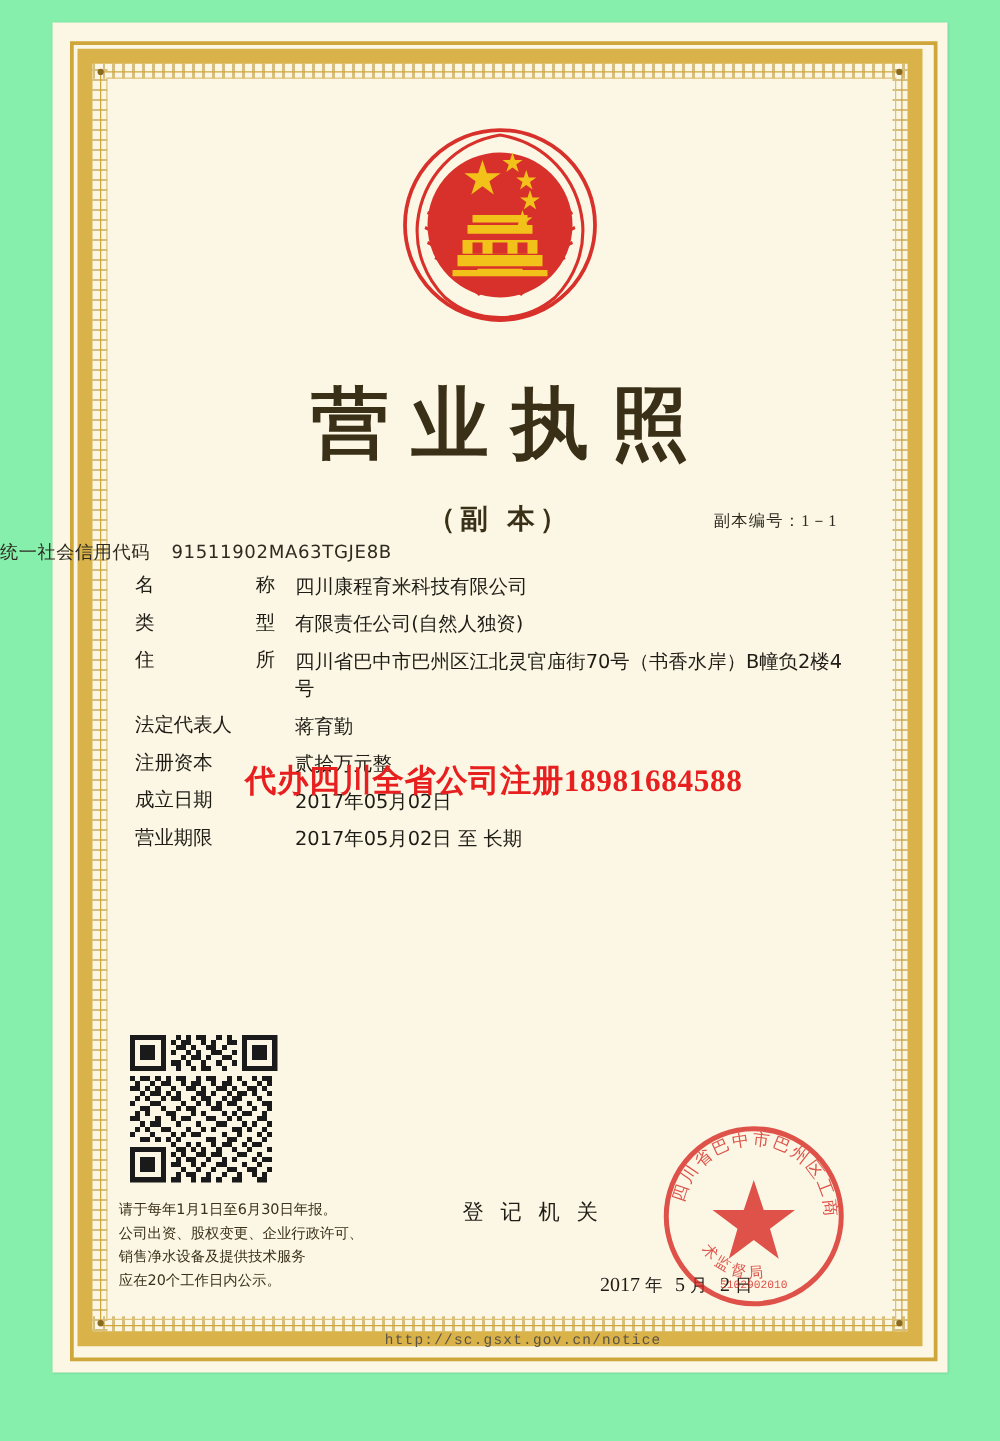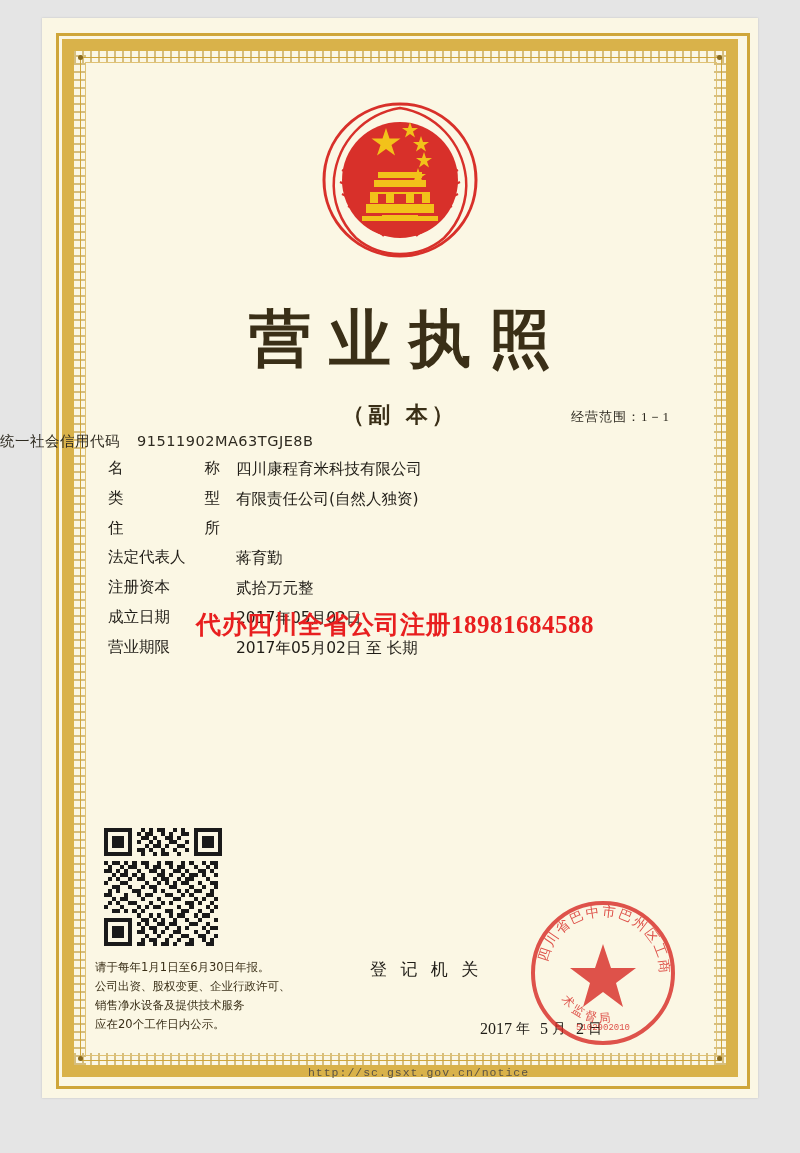--- a/index.html
+++ b/index.html
@@ -11,21 +11,21 @@
     height: 1153px;
     background: #ffffff;
     font-family: "Liberation Sans", sans-serif;
     overflow: hidden;
   }
 
   .page {
     position: relative;
     width: 800px;
     height: 1153px;
-    background: #e5e5e5;
+    background: #86efac;
   }
 
   
   .paper {
     position: absolute;
     left: 42px;
     top: 18px;
     width: 716px;
     height: 1080px;
     background: #fbf7e4;
@@ -337,21 +337,21 @@
         <polygon points="104,52 106,58 112,58 107,61.5 109,67.5 104,64 99,67.5 101,61.5 96,58 102,58"></polygon>
         <polygon points="98,68 100,74 106,74 101,77.5 103,83.5 98,80 93,83.5 95,77.5 90,74 96,74"></polygon>
       </g>
     </svg>
   </div>
 
   <div class="title">营业执照</div>
   <div class="subtitle">（副 本）</div>
 
   <div class="copy-no">
-    <span>经营范围：</span><span>1－1</span>
+    <span>副本编号：</span><span>1－1</span>
   </div>
 
   <div class="credit-code">
     <span>统一社会信用代码</span>
     <span style="margin-left:12px">91511902MA63TGJE8B</span>
   </div>
 
   <div class="fields">
     <div class="row">
       <div class="label">
@@ -365,20 +365,21 @@
           <span>类</span>
           <span>型</span>
         </div>
       <div class="value">有限责任公司(自然人独资)</div>
     </div>
     <div class="row">
       <div class="label">
           <span>住</span>
           <span>所</span>
         </div>
+      <div class="value">四川省巴中市巴州区江北灵官庙街70号（书香水岸）B幢负2楼4号</div>
     </div>
     <div class="row">
       <div class="label">
           <span>法定代表人</span>
         </div>
       <div class="value">蒋育勤</div>
     </div>
     <div class="row">
       <div class="label">
           <span>注册资本</span>

